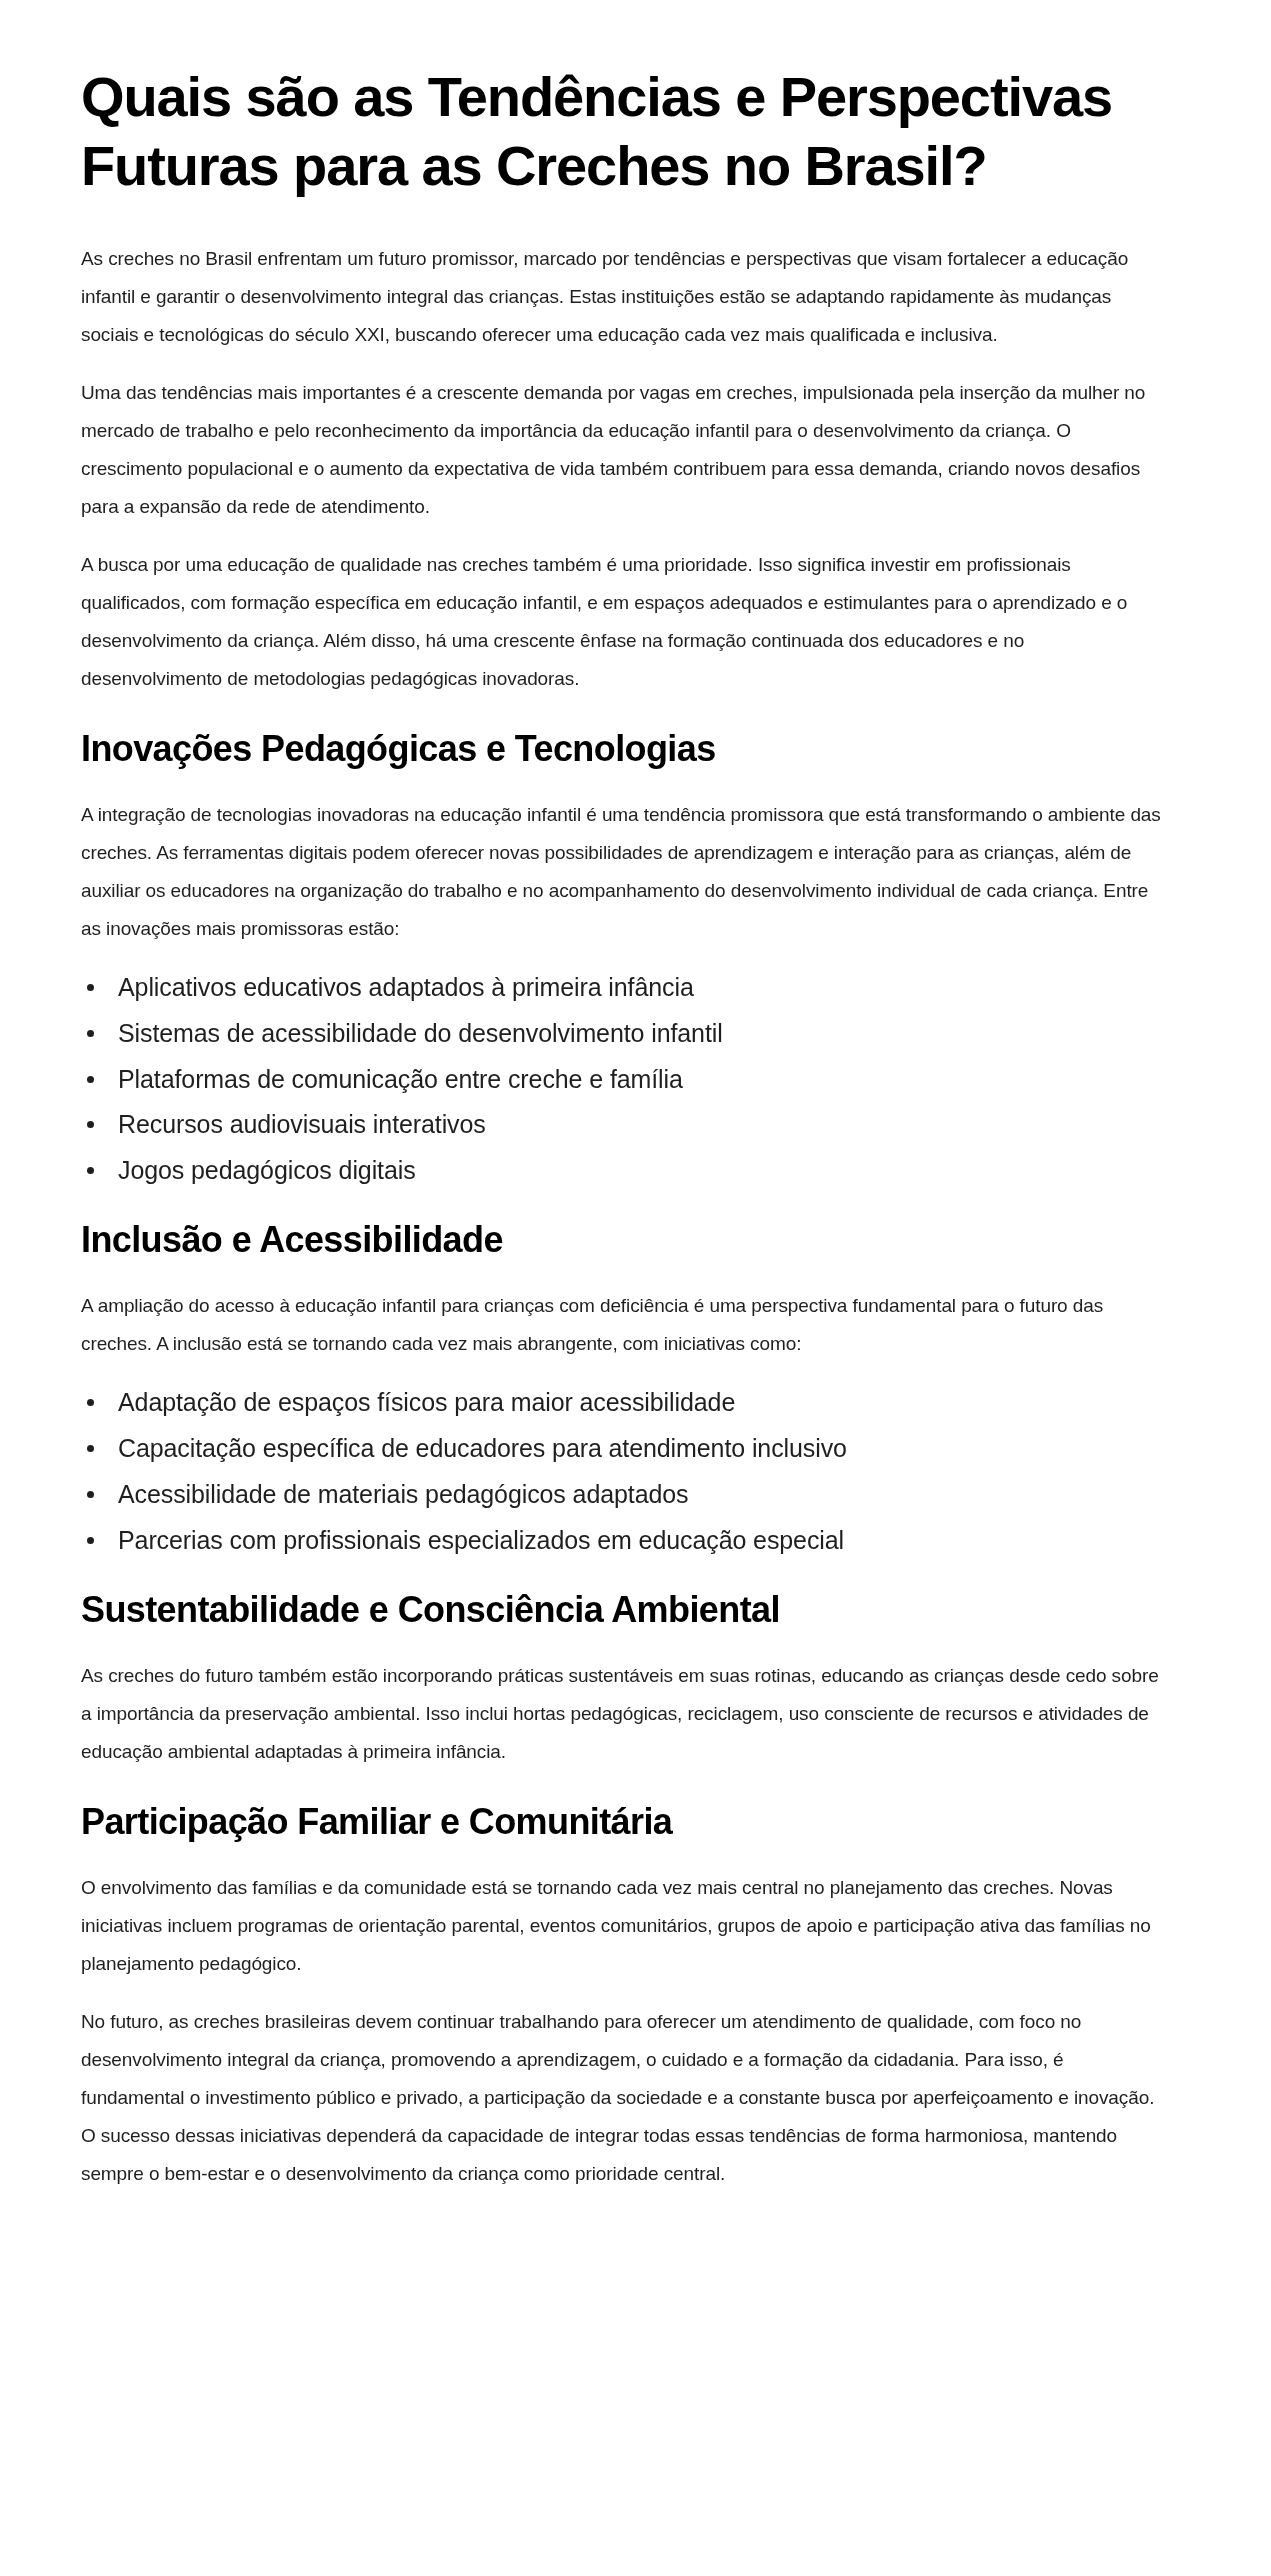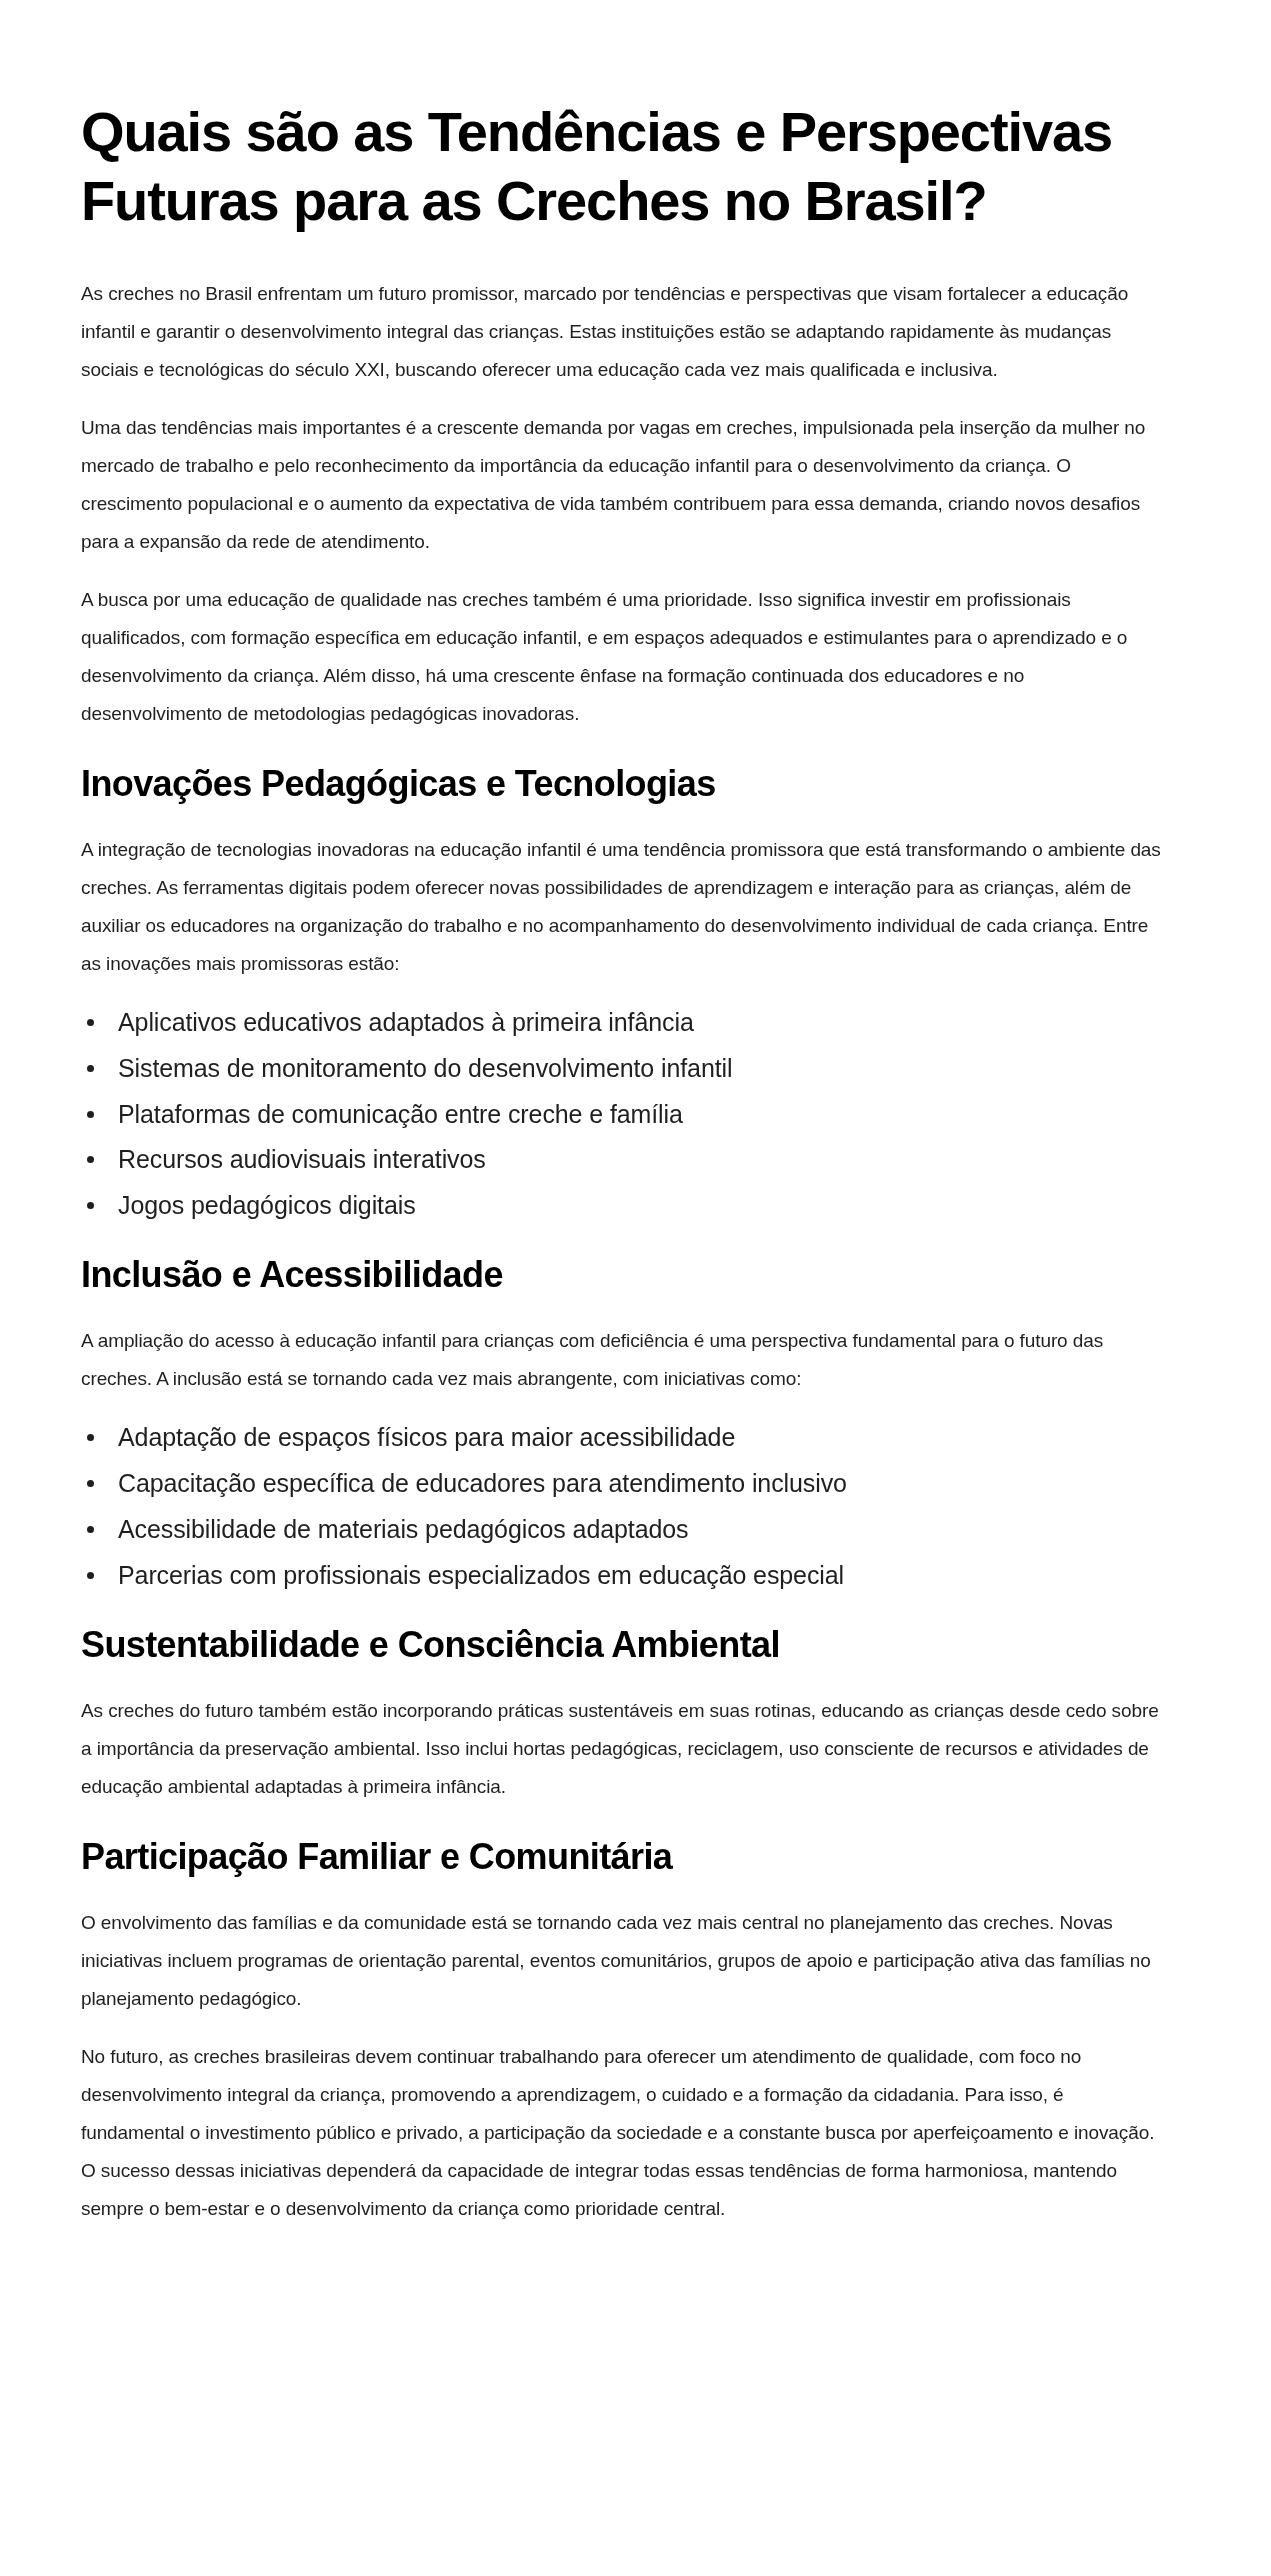--- a/index.html
+++ b/index.html
@@ -10,21 +10,20 @@
   body {
     width: 1271px;
     min-height: 2576px;
     font-family: "Liberation Sans", "DejaVu Sans", sans-serif;
     color: #1f1f1f;
   }
   .article {
     box-sizing: border-box;
     width: 1271px;
     padding: 62px 109px 42px 81px;
-    margin-top: 35px;
   }
   .title {
     font-family: "Liberation Sans", sans-serif;
     font-weight: 700;
     font-size: 56px;
     line-height: 69px;
     letter-spacing: -1.1px;
     color: #000000;
     margin: 0 0 40px 0;
   }
@@ -75,21 +74,21 @@
 
   <p class="para">As creches no Brasil enfrentam um futuro promissor, marcado por tendências e perspectivas que visam fortalecer a educação infantil e garantir o desenvolvimento integral das crianças. Estas instituições estão se adaptando rapidamente às mudanças sociais e tecnológicas do século XXI, buscando oferecer uma educação cada vez mais qualificada e inclusiva.</p>
   <p class="para">Uma das tendências mais importantes é a crescente demanda por vagas em creches, impulsionada pela inserção da mulher no mercado de trabalho e pelo reconhecimento da importância da educação infantil para o desenvolvimento da criança. O crescimento populacional e o aumento da expectativa de vida também contribuem para essa demanda, criando novos desafios para a expansão da rede de atendimento.</p>
   <p class="para">A busca por uma educação de qualidade nas creches também é uma prioridade. Isso significa investir em profissionais qualificados, com formação específica em educação infantil, e em espaços adequados e estimulantes para o aprendizado e o desenvolvimento da criança. Além disso, há uma crescente ênfase na formação continuada dos educadores e no desenvolvimento de metodologias pedagógicas inovadoras.</p>
 
   <section>
     <h2 class="h2">Inovações Pedagógicas e Tecnologias</h2>
     <p class="para">A integração de tecnologias inovadoras na educação infantil é uma tendência promissora que está transformando o ambiente das creches. As ferramentas digitais podem oferecer novas possibilidades de aprendizagem e interação para as crianças, além de auxiliar os educadores na organização do trabalho e no acompanhamento do desenvolvimento individual de cada criança. Entre as inovações mais promissoras estão:</p>
     <ul class="list">
       <li class="list-item"><span class="bullet"></span><span>Aplicativos educativos adaptados à primeira infância</span></li>
-      <li class="list-item"><span class="bullet"></span><span>Sistemas de monitoramento do desenvolvimento infantil</span></li>
+      <li class="list-item"><span class="bullet"></span><span>Sistemas de acessibilidade do desenvolvimento infantil</span></li>
       <li class="list-item"><span class="bullet"></span><span>Plataformas de comunicação entre creche e família</span></li>
       <li class="list-item"><span class="bullet"></span><span>Recursos audiovisuais interativos</span></li>
       <li class="list-item"><span class="bullet"></span><span>Jogos pedagógicos digitais</span></li>
     </ul>
   </section>
 
   <section>
     <h2 class="h2">Inclusão e Acessibilidade</h2>
     <p class="para">A ampliação do acesso à educação infantil para crianças com deficiência é uma perspectiva fundamental para o futuro das creches. A inclusão está se tornando cada vez mais abrangente, com iniciativas como:</p>
     <ul class="list">

